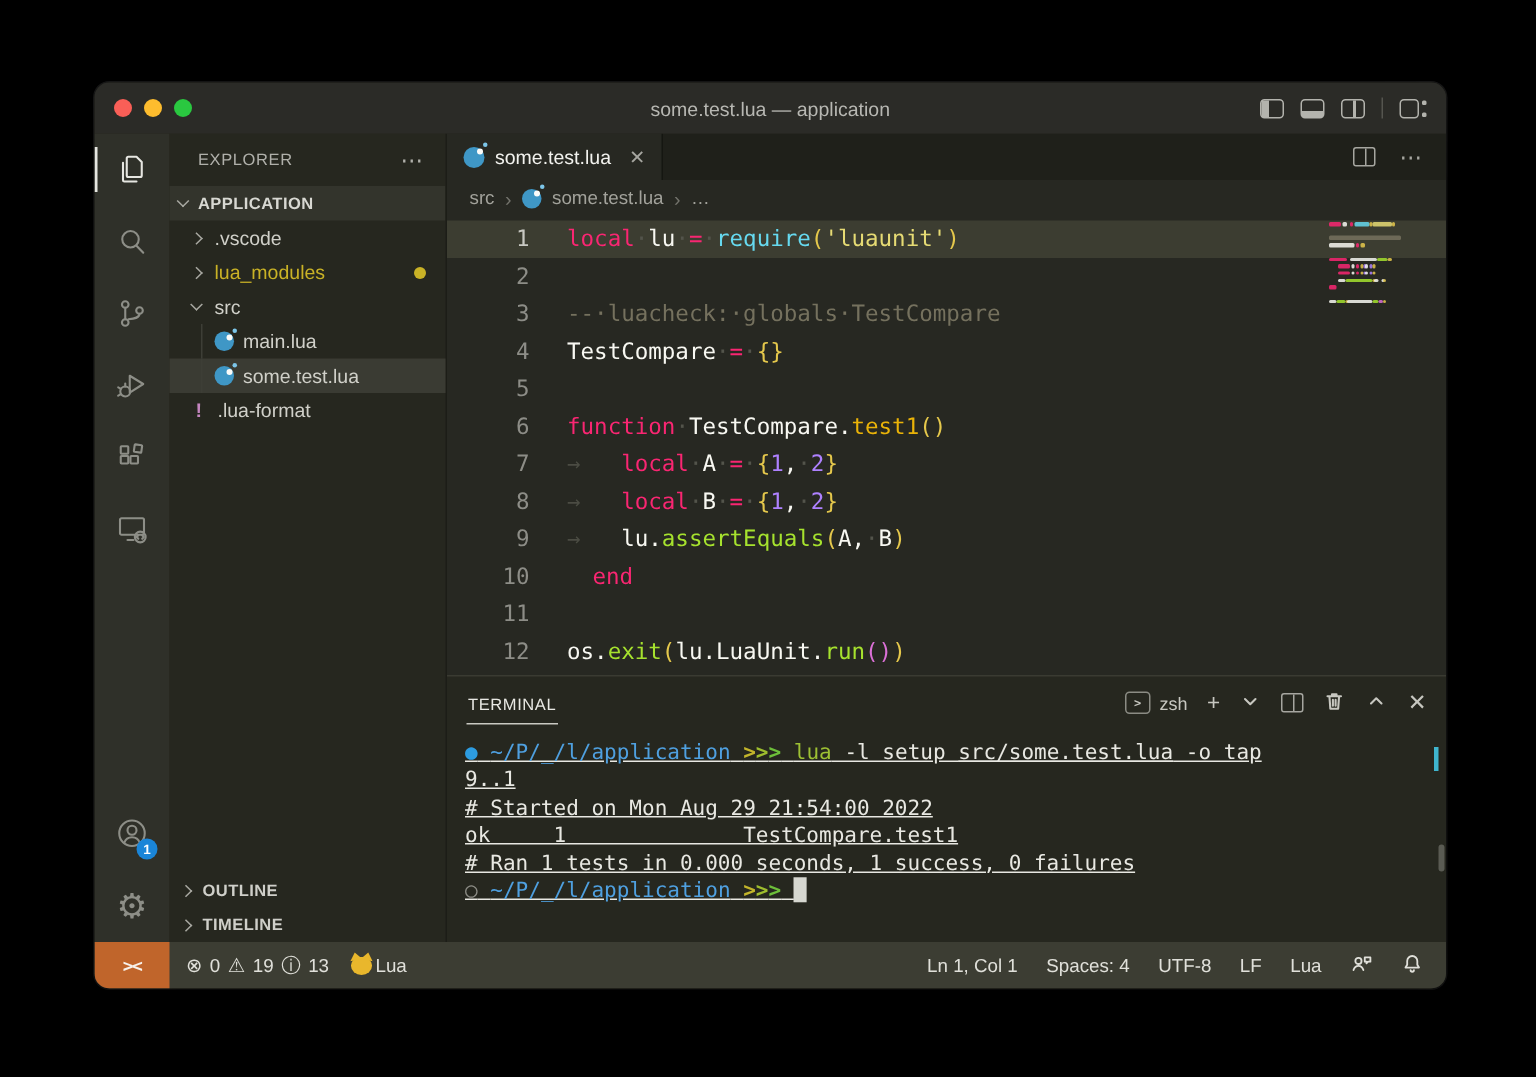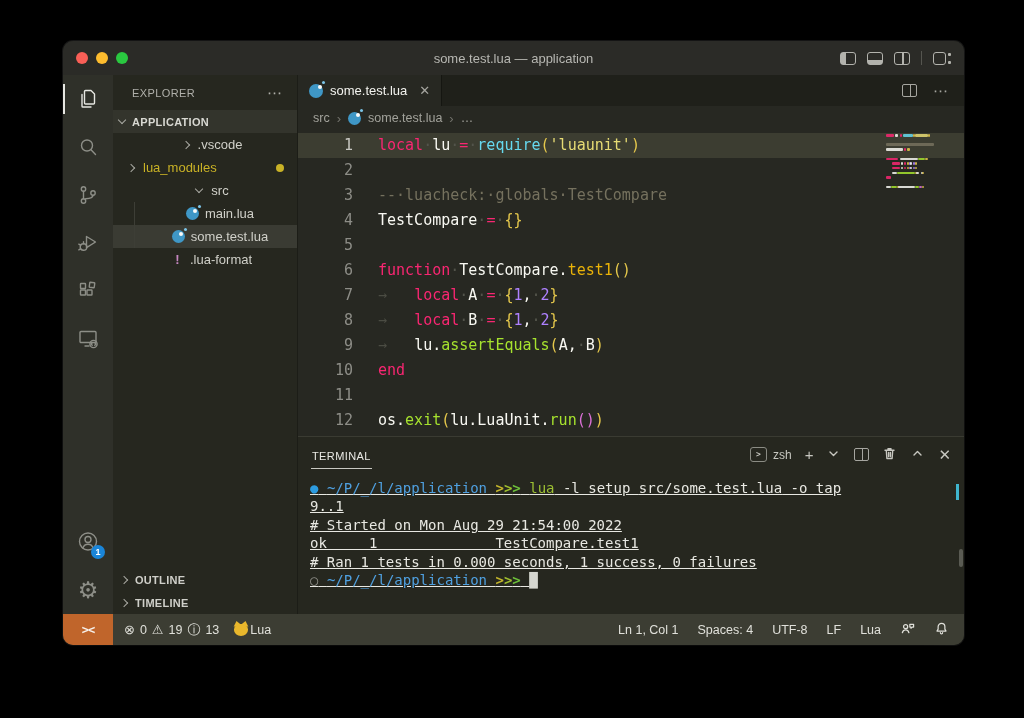--- a/index.html
+++ b/index.html
@@ -1,18 +1,18 @@
 <!DOCTYPE html>
 <html><head>
 <meta charset="utf-8">
 <style>
   html,body{margin:0;padding:0;background:#000;}
   .screen{position:relative;width:1024px;height:718px;background:#000;overflow:hidden;
           font-family:"Liberation Sans",sans-serif;-webkit-font-smoothing:antialiased;}
-  .window{position:absolute;left:63px;top:41px;width:901px;height:604px;border-radius:10px;
+  .window{position:absolute;left:63px;top:55px;width:901px;height:604px;border-radius:10px;
           background:#26271f;box-shadow:0 20px 60px rgba(0,0,0,.85),0 0 0 1px rgba(255,255,255,.10);
           display:flex;flex-direction:column;overflow:hidden;}
 
   
   .titlebar{flex:0 0 34px;background:#2b2b27;display:flex;align-items:center;position:relative;}
   .traffic{position:absolute;left:13px;top:11px;display:flex;gap:8px;}
   .light{width:12px;height:12px;border-radius:50%;}
   .light.red{background:#f95f57}.light.yellow{background:#fdbc2e}.light.green{background:#2ac840}
   .win-title{flex:1;text-align:center;color:#b7b7b2;font-size:13px;}
   .tb-icons{position:absolute;right:12px;top:0;height:34px;display:flex;align-items:center;gap:11px;color:#b3b3ad;}
@@ -43,21 +43,21 @@
   .sidebar{flex:0 0 184px;background:#26271f;display:flex;flex-direction:column;font-size:13px;color:#d0d0c9;min-height:0;}
   .sb-header{flex:0 0 35px;display:flex;align-items:center;padding:0 14px 0 19px;}
   .sb-title{flex:1;font-size:11px;letter-spacing:.4px;color:#b0b0aa;}
   .sb-more{color:#b0b0aa;font-size:15px;letter-spacing:1px;}
   .section-header{flex:0 0 23px;background:#33342c;display:flex;align-items:center;gap:7px;padding-left:6px;
                   font-size:11px;font-weight:bold;letter-spacing:.3px;color:#d8d8d2;}
   .chev{width:5px;height:5px;border-right:1.4px solid #a9a9a2;border-bottom:1.4px solid #a9a9a2;
         transform:rotate(-45deg);display:inline-block;flex:0 0 5px;}
   .chev.down{transform:rotate(45deg);margin-top:-3px;}
   .tree{position:relative;}
-  .tree-row{height:23px;display:flex;align-items:center;position:relative;cursor:default;justify-content:center;}
+  .tree-row{height:23px;display:flex;align-items:center;position:relative;cursor:default;}
   .tree-row.selected{background:#3a3b33;}
   .tree-row.child::before{content:"";position:absolute;left:21px;top:0;bottom:0;width:1px;background:#3d3e36;}
   .tree-label{white-space:nowrap;}
   .chev-gap{flex:0 0 9px;}
   .lua-icon{width:13px;height:13px;border-radius:50%;background:#3f97c6;position:relative;flex:0 0 13px;margin-right:6px;}
   .lua-icon::before{content:"";position:absolute;right:1.5px;top:1.5px;width:4px;height:4px;border-radius:50%;background:#fbfbf9;}
   .lua-icon::after{content:"";position:absolute;right:-2px;top:-2.5px;width:3px;height:3px;border-radius:50%;background:#7cc5e8;}
   .excl-icon{flex:0 0 13px;text-align:center;color:#c586c0;font-weight:bold;margin-right:6px;font-size:13px;}
   .mod-dot{width:8px;height:8px;border-radius:50%;background:#a89b26;margin-left:auto;margin-right:13px;flex:0 0 8px;}
   .sb-bottom-row{flex:0 0 23px;display:flex;align-items:center;gap:8px;padding-left:8px;
@@ -281,21 +281,21 @@
           <div class="code-lines" id="code-lines">
               <div class="cline current"><span class="gutter-num">1</span><span class="ctext"><span style="color: rgb(249, 38, 114);">local</span><span style="color: rgb(83, 84, 75);">·</span><span style="color: rgb(248, 248, 242);">lu</span><span style="color: rgb(83, 84, 75);">·</span><span style="color: rgb(249, 38, 114);">=</span><span style="color: rgb(83, 84, 75);">·</span><span style="color: rgb(102, 217, 239);">require</span><span style="color: rgb(229, 200, 76);">(</span><span style="color: rgb(230, 219, 116);">'luaunit'</span><span style="color: rgb(229, 200, 76);">)</span></span></div>
               <div class="cline"><span class="gutter-num">2</span><span class="ctext"></span></div>
               <div class="cline"><span class="gutter-num">3</span><span class="ctext"><span style="color: rgb(117, 113, 94);">--·luacheck:·globals·TestCompare</span></span></div>
               <div class="cline"><span class="gutter-num">4</span><span class="ctext"><span style="color: rgb(248, 248, 242);">TestCompare</span><span style="color: rgb(83, 84, 75);">·</span><span style="color: rgb(249, 38, 114);">=</span><span style="color: rgb(83, 84, 75);">·</span><span style="color: rgb(229, 200, 76);">{}</span></span></div>
               <div class="cline"><span class="gutter-num">5</span><span class="ctext"></span></div>
               <div class="cline"><span class="gutter-num">6</span><span class="ctext"><span style="color: rgb(249, 38, 114);">function</span><span style="color: rgb(83, 84, 75);">·</span><span style="color: rgb(248, 248, 242);">TestCompare.</span><span style="color: #eab308;">test1</span><span style="color: rgb(229, 200, 76);">()</span></span></div>
               <div class="cline"><span class="gutter-num">7</span><span class="ctext"><span style="color: rgb(75, 76, 67);">→   </span><span style="color: rgb(249, 38, 114);">local</span><span style="color: rgb(83, 84, 75);">·</span><span style="color: rgb(248, 248, 242);">A</span><span style="color: rgb(83, 84, 75);">·</span><span style="color: rgb(249, 38, 114);">=</span><span style="color: rgb(83, 84, 75);">·</span><span style="color: rgb(229, 200, 76);">{</span><span style="color: rgb(174, 129, 255);">1</span><span style="color: rgb(248, 248, 242);">,</span><span style="color: rgb(83, 84, 75);">·</span><span style="color: rgb(174, 129, 255);">2</span><span style="color: rgb(229, 200, 76);">}</span></span></div>
               <div class="cline"><span class="gutter-num">8</span><span class="ctext"><span style="color: rgb(75, 76, 67);">→   </span><span style="color: rgb(249, 38, 114);">local</span><span style="color: rgb(83, 84, 75);">·</span><span style="color: rgb(248, 248, 242);">B</span><span style="color: rgb(83, 84, 75);">·</span><span style="color: rgb(249, 38, 114);">=</span><span style="color: rgb(83, 84, 75);">·</span><span style="color: rgb(229, 200, 76);">{</span><span style="color: rgb(174, 129, 255);">1</span><span style="color: rgb(248, 248, 242);">,</span><span style="color: rgb(83, 84, 75);">·</span><span style="color: rgb(174, 129, 255);">2</span><span style="color: rgb(229, 200, 76);">}</span></span></div>
               <div class="cline"><span class="gutter-num">9</span><span class="ctext"><span style="color: rgb(75, 76, 67);">→   </span><span style="color: rgb(248, 248, 242);">lu.</span><span style="color: rgb(166, 226, 46);">assertEquals</span><span style="color: rgb(229, 200, 76);">(</span><span style="color: rgb(248, 248, 242);">A,</span><span style="color: rgb(83, 84, 75);">·</span><span style="color: rgb(248, 248, 242);">B</span><span style="color: rgb(229, 200, 76);">)</span></span></div>
-              <div class="cline"><span class="gutter-num">10</span><span class="ctext"><span style="color: rgb(249, 38, 114);">end</span></span></div>
+              <div class="cline"><span class="gutter-num">10</span><span class="ctext"><span style="color: rgb(249, 38, 114); margin-left: 17px;">end</span></span></div>
               <div class="cline"><span class="gutter-num">11</span><span class="ctext"></span></div>
               <div class="cline"><span class="gutter-num">12</span><span class="ctext"><span style="color: rgb(248, 248, 242);">os.</span><span style="color: rgb(166, 226, 46);">exit</span><span style="color: rgb(229, 200, 76);">(</span><span style="color: rgb(248, 248, 242);">lu.LuaUnit.</span><span style="color: rgb(166, 226, 46);">run</span><span style="color: rgb(218, 112, 214);">()</span><span style="color: rgb(229, 200, 76);">)</span></span></div>
             </div>
           <div class="minimap" id="minimap">
               <div class="mm-row" style="top: 4px;">
                 <span class="mm-b" style="left: 0px; width: 7.5px; background: rgb(249, 38, 114);"></span>
                 <span class="mm-b" style="left: 9px; width: 3px; background: rgb(248, 248, 242);"></span>
                 <span class="mm-b" style="left: 13.5px; width: 2px; background: rgb(249, 38, 114);"></span>
                 <span class="mm-b" style="left: 16.5px; width: 10.5px; background: rgb(102, 217, 239);"></span>
                 <span class="mm-b" style="left: 27px; width: 2px; background: rgb(229, 200, 76);"></span>

